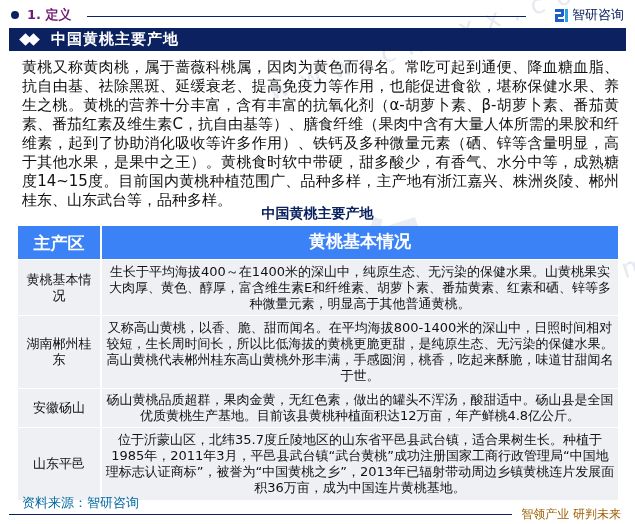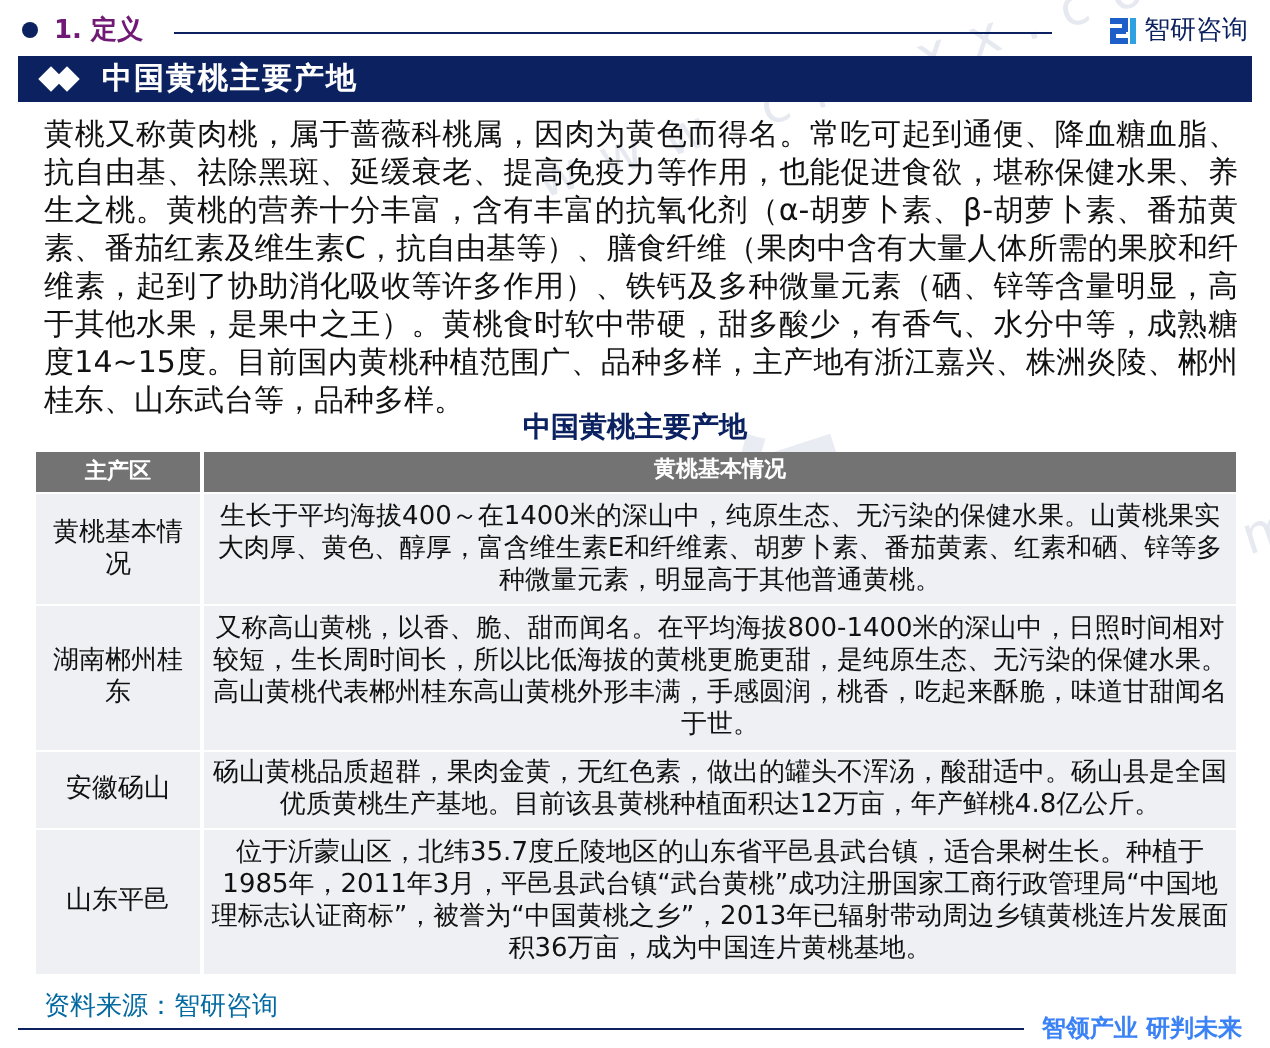--- a/index.html
+++ b/index.html
@@ -20,29 +20,29 @@
   .banner { position:absolute; left:9px; top:28px; width:617px; height:23px; background:#0c2260; z-index:2; display:flex; align-items:center; }
   .banner .diamonds { margin-left:12px; width:22px; height:10px; position:relative; }
   .banner .diamonds span { position:absolute; top:0; width:9px; height:9px; background:#fff; transform:rotate(45deg); }
   .banner .title { color:#fff; font-size:15px; font-weight:bold; margin-left:8px; letter-spacing:1px; }
 
   .body-text { position:absolute; left:22px; top:58px; width:597px; font-size:15px; line-height:19px; color:#111; z-index:2; text-align:justify; }
 
   .table-title { position:absolute; left:0; width:635px; top:205px; text-align:center; font-size:14px; font-weight:bold; color:#0c2260; z-index:2; }
 
   table.regions { position:absolute; left:18px; top:226px; width:600px; border-collapse:collapse; z-index:2; font-size:13px; line-height:16px; }
-  table.regions th { background:#737373; color:#fff; font-weight:bold; font-size:11px; height:20px; padding:0; border-right:2px solid #fff; }
+  table.regions th { background:#3b82f6; color:#fff; font-weight:bold; font-size:17px; height:33px; padding:0; border-right:2px solid #fff; }
   table.regions th:last-child { border-right:none;font-family:Liberation Mono, monospace; }
   table.regions td { background:#eef0f4; vertical-align:middle; padding:2px 3px; border-top:1px solid #ffffff; }
   table.regions td.region { width:76px; text-align:center; border-right:2px solid #fff; }
   table.regions td.desc { text-align:center; }
 
   .source { position:absolute; left:22px; top:494px; font-size:13px; color:#0369a1; z-index:2; }
   .bottom-rule { position:absolute; left:9px; top:514px; width:503px; height:1px; background:#0c2260; z-index:2; }
-  .slogan { position:absolute; right:14px; top:506px; font-size:12px; color:#3b82f6; z-index:2; font-weight:bold; }
+  .slogan { position:absolute; right:14px; top:506px; font-size:12px; color:#a16207; z-index:2; font-weight:normal; }
 </style>
 </head>
 <body>
 
 <div class="watermark" style="left:80px;top:240px;">
   <span>智研咨询</span>
 </div>
 <div class="wm-text" style="left:300px;top:300px;">www.chyxx.com</div>
 <div class="wm-text" style="left:260px;top:20px;">www.chyxx.com</div>
 

